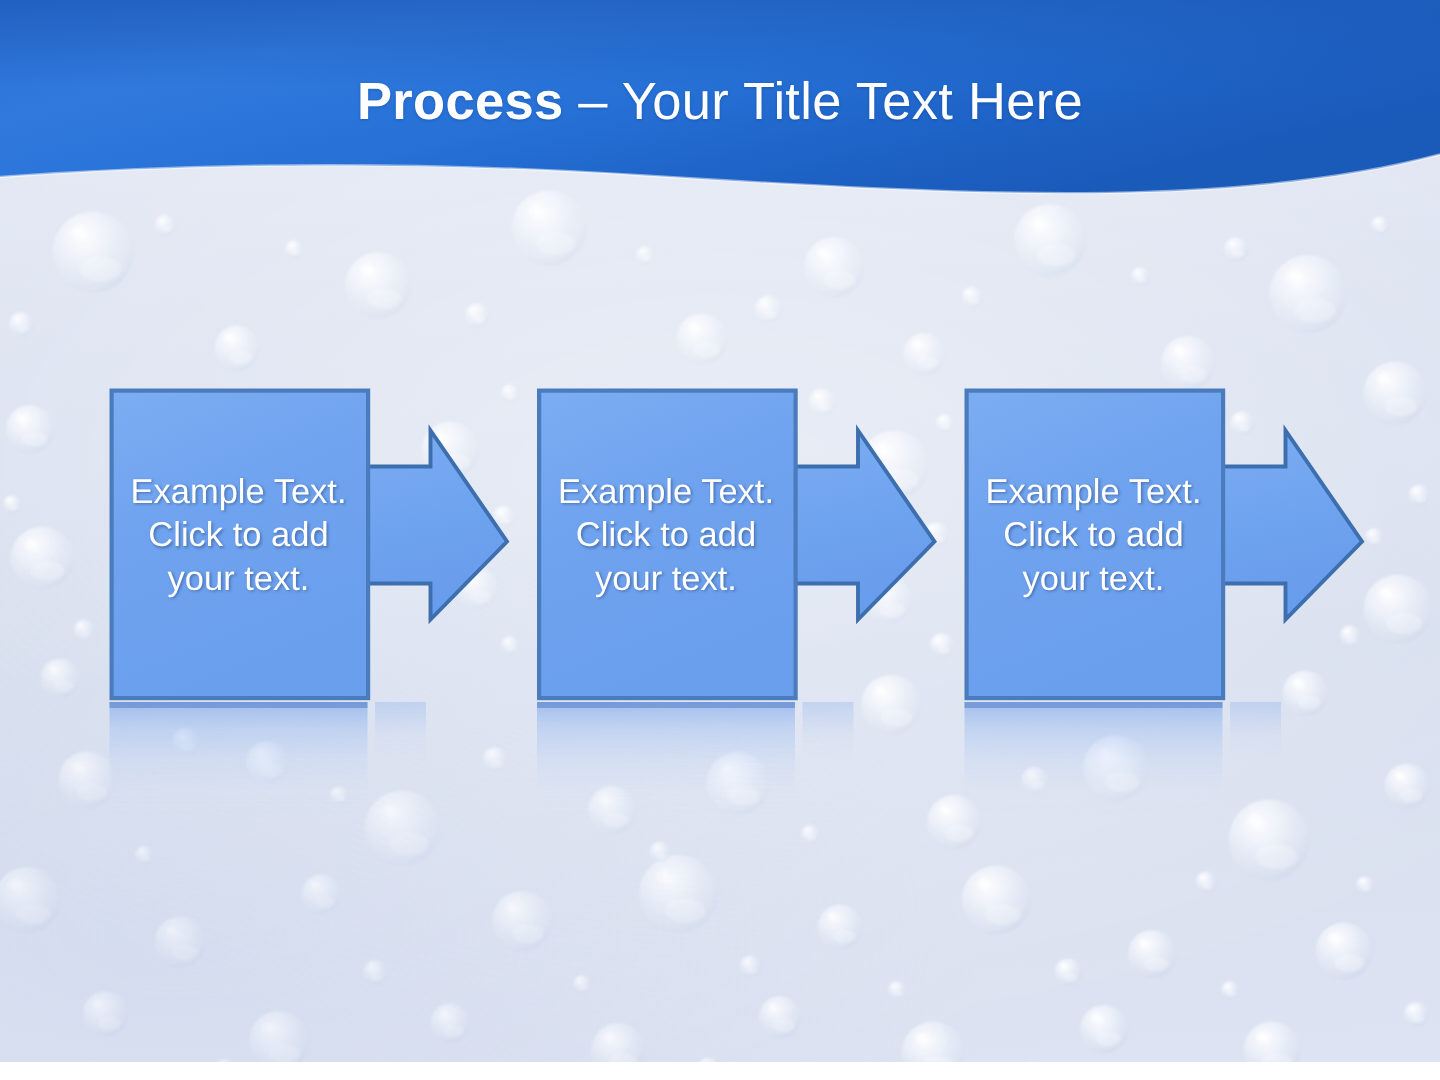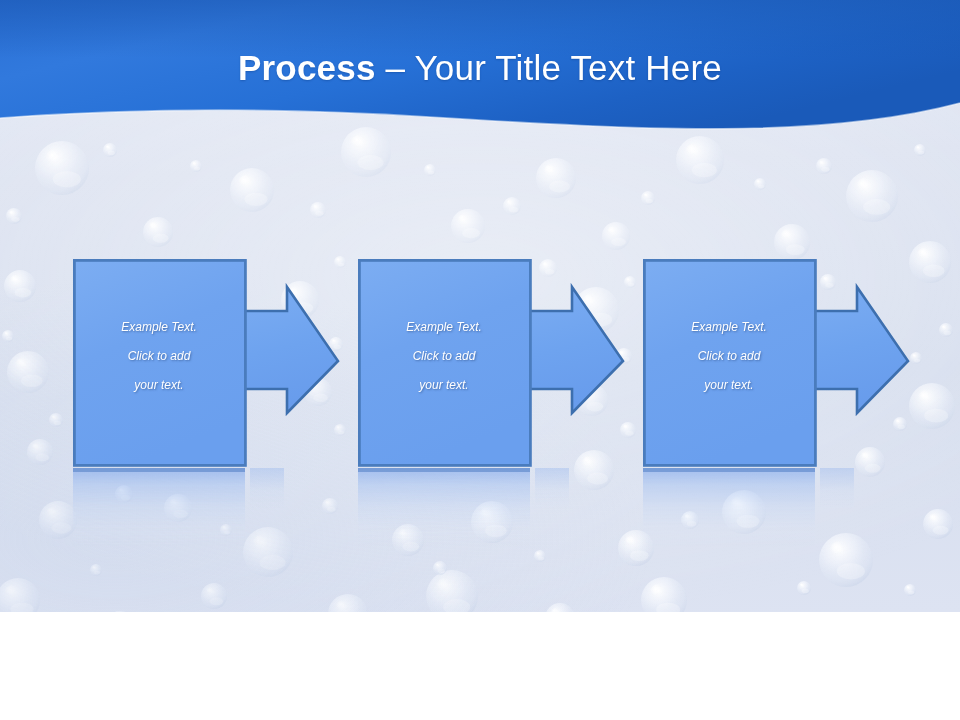--- a/index.html
+++ b/index.html
@@ -7,21 +7,21 @@
     padding: 0;
     background: #ffffff;
   }
   body {
     font-family: "Liberation Sans", sans-serif;
   }
 
   #slide {
     position: relative;
     width: 960px;
-    height: 612px;
+    height: 708px;
     overflow: hidden;
     background: #6d28d9;
   }
 
   
   .bg-base {
     position: absolute;
     inset: 0;
     background:
       linear-gradient(178deg, #e9edf7 0%, #dde3f1 28%, #d6deee 62%, #dde3f2 100%);
@@ -81,22 +81,21 @@
     height: 208px;
     overflow: visible;
   }
   .step-text {
     position: absolute;
     left: 6px;
     top: 54px;
     width: 160px;
     text-align: center;
     color: #ffffff;
-    font-style: italic;
-    font-size: 12px;
+    font-size: 23px;
     line-height: 29px;
     text-shadow: 1px 1px 2px rgba(40,70,120,0.55);
     pointer-events: none;
   }
   .step-text .ln { display: block; white-space: nowrap; }
 
   
   .reflection {
     position: absolute;
     top: 468px;

